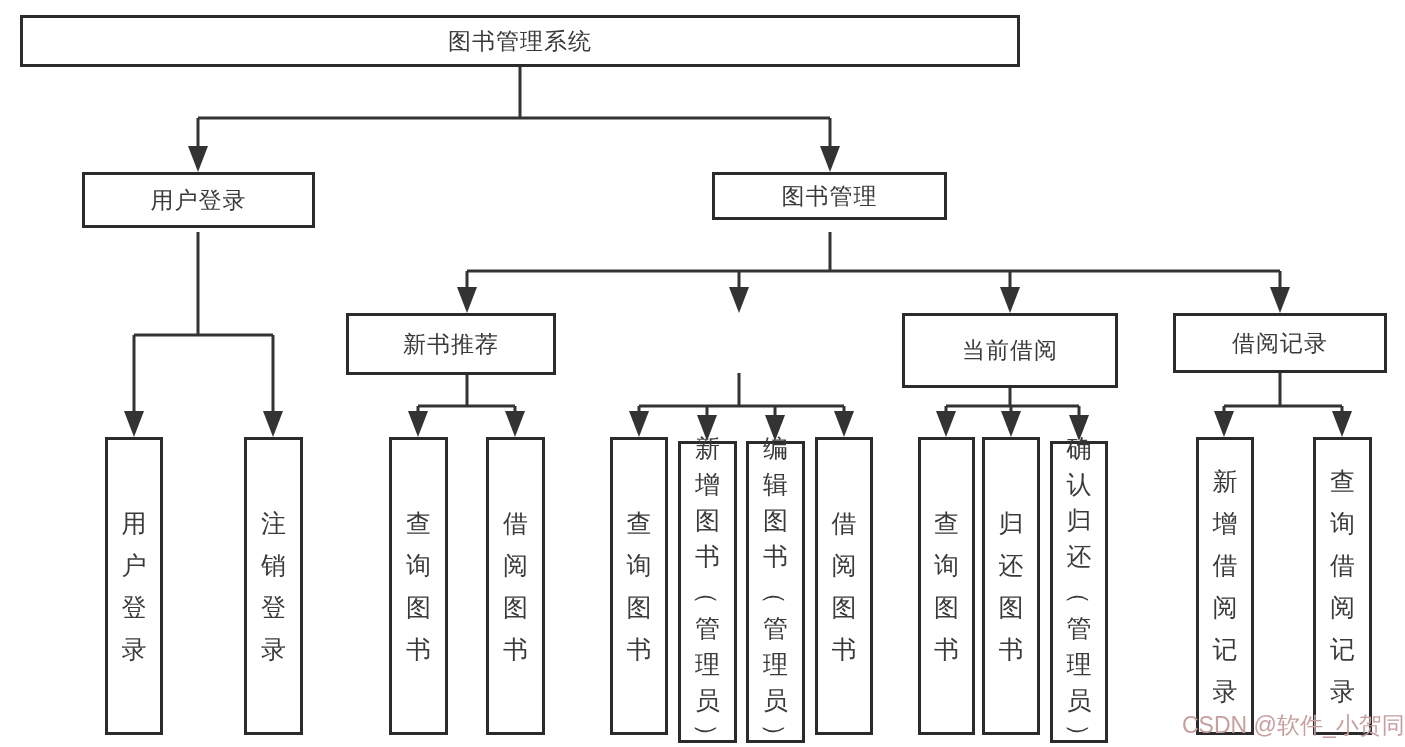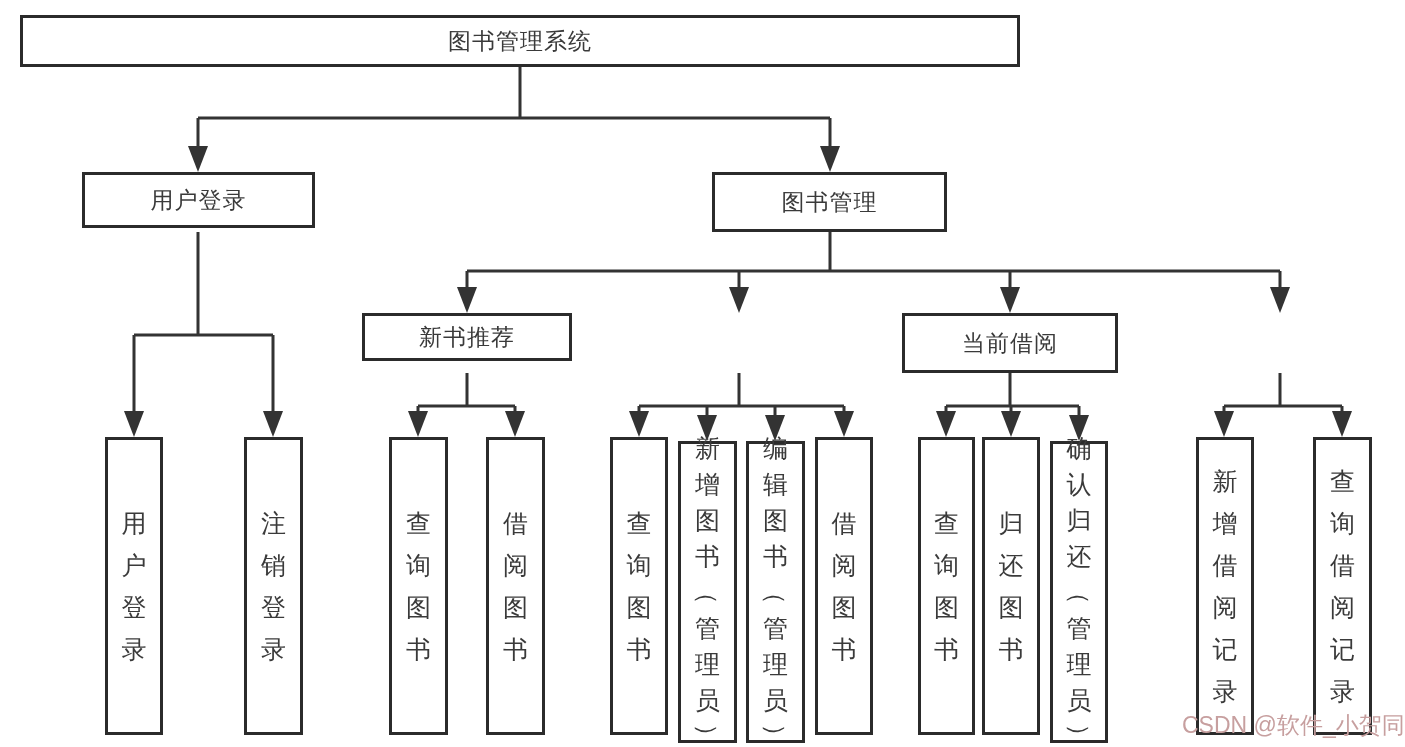--- a/index.html
+++ b/index.html
@@ -77,24 +77,25 @@
     <polygon points="1069,415 1089,415 1079,441"></polygon>
 
     <path d="M1280 373 V406 M1224 406 H1342 M1224 406 V419 M1342 406 V419"></path>
     <polygon points="1214,411 1234,411 1224,437"></polygon>
     <polygon points="1332,411 1352,411 1342,437"></polygon>
   </svg>
 
   <div class="node hnode" style="left:20px;top:15px;width:1000px;height:52px">图书管理系统</div>
 
   <div class="node hnode" style="left:82px;top:172px;width:233px;height:56px">用户登录</div>
-  <div class="node hnode" style="left:712px;top:172px;width:235px;height:60px">图书管理</div>
+  <div class="node hnode" style="left:712px;top:172px;width:235px;height:48px">图书管理</div>
 
-  <div class="node hnode" style="left:362px;top:313px;width:210px;height:48px">新书推荐</div>
-  <div class="node hnode" style="left:902px;top:313px;width:216px;height:60px">当前借阅</div>
+  <div class="node hnode" style="left:346px;top:313px;width:210px;height:62px">新书推荐</div>
+  <div class="node hnode" style="left:902px;top:313px;width:216px;height:75px">当前借阅</div>
+  <div class="node hnode" style="left:1173px;top:313px;width:214px;height:60px">借阅记录</div>
 
   <div class="node vnode" style="left:105px;top:437px;width:58px;height:298px">
       <span>用</span>
       <span>户</span>
       <span>登</span>
       <span>录</span>
     </div>
   <div class="node vnode" style="left:244px;top:437px;width:59px;height:298px">
       <span>注</span>
       <span>销</span>

